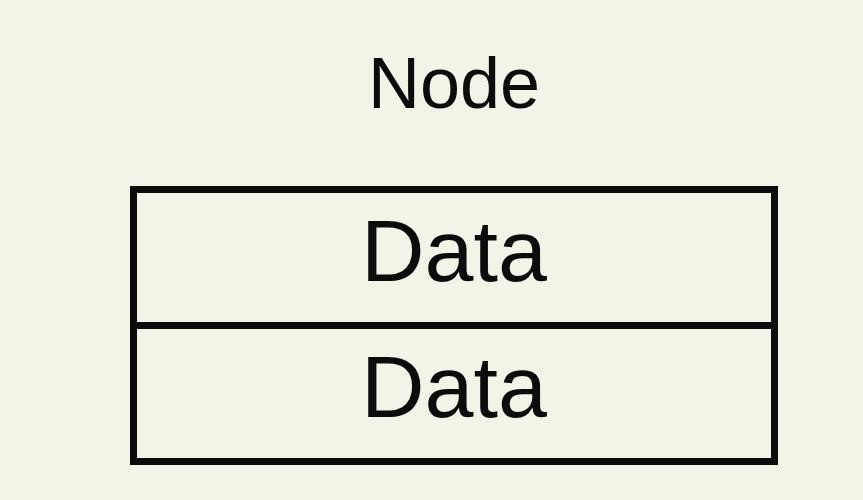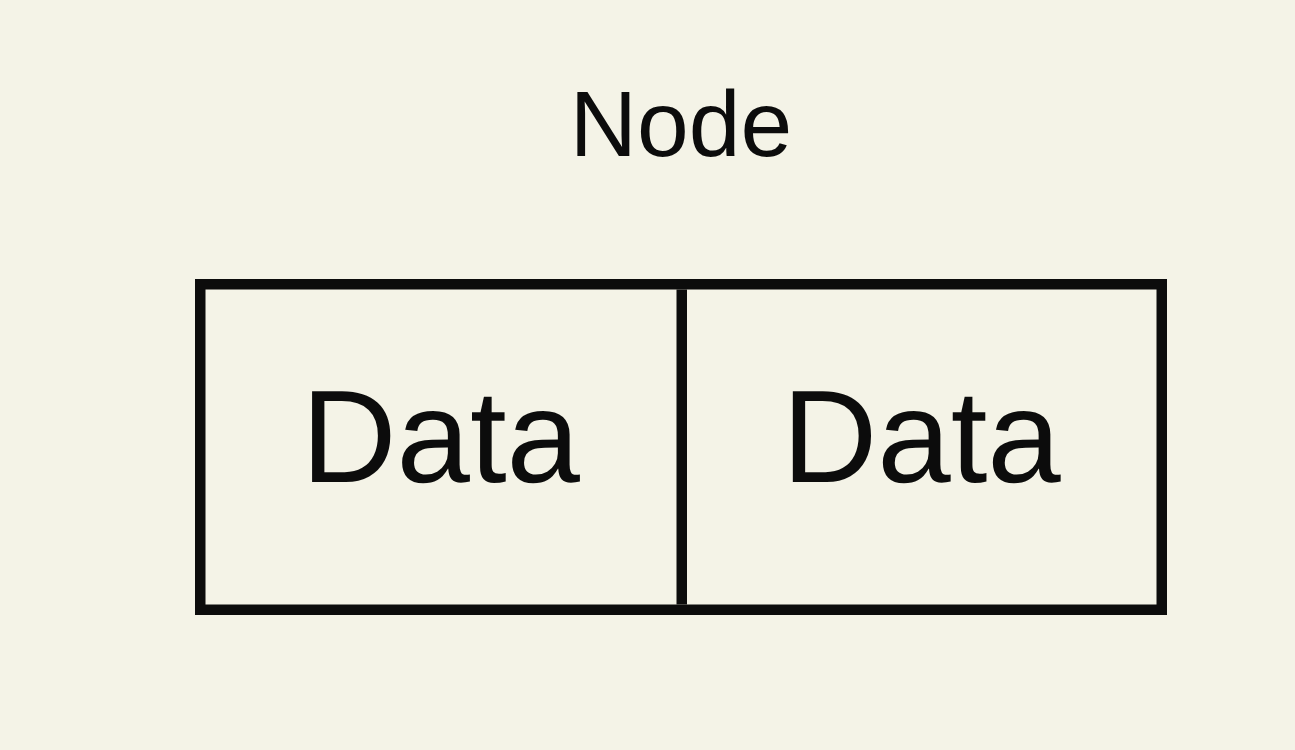--- a/index.html
+++ b/index.html
@@ -14,36 +14,36 @@
     background: #F4F3E7;
     font-family: "Liberation Sans", sans-serif;
     color: #0C0C0C;
   }
   .diagram-title {
     position: absolute;
     left: 130px;
     top: 36px;
     width: 648px;
     text-align: center;
-    font-size: 62px;
+    font-size: 72px;
     line-height: 95px;
     font-weight: 400;
     letter-spacing: 0px;
     white-space: nowrap;
   }
   .node-box {
     position: absolute;
     left: 130px;
     top: 186px;
     width: 648px;
-    height: 224px;
+    height: 279px;
     box-sizing: border-box;
     border: 7px solid #0C0C0C;
     display: flex;
-    flex-direction: row;
+    flex-direction: column;
     align-items: stretch;
   }
   .node-cell {
     flex: 1 1 0;
     display: flex;
     align-items: center;
     justify-content: center;
     font-size: 88px;
     line-height: 1;
     padding-bottom: 14px; 

